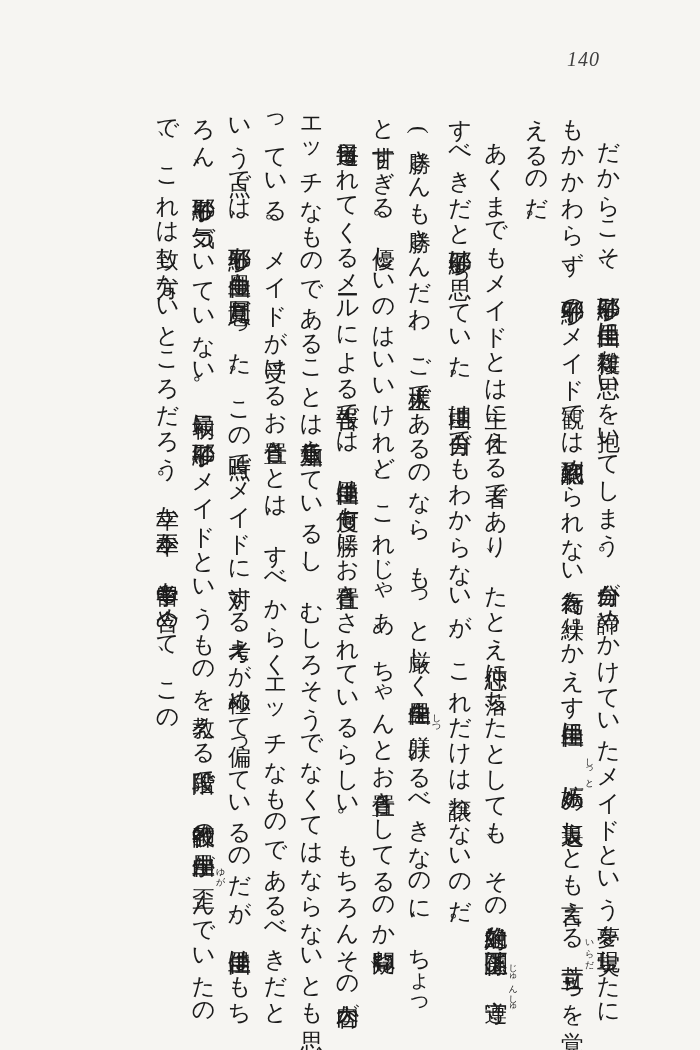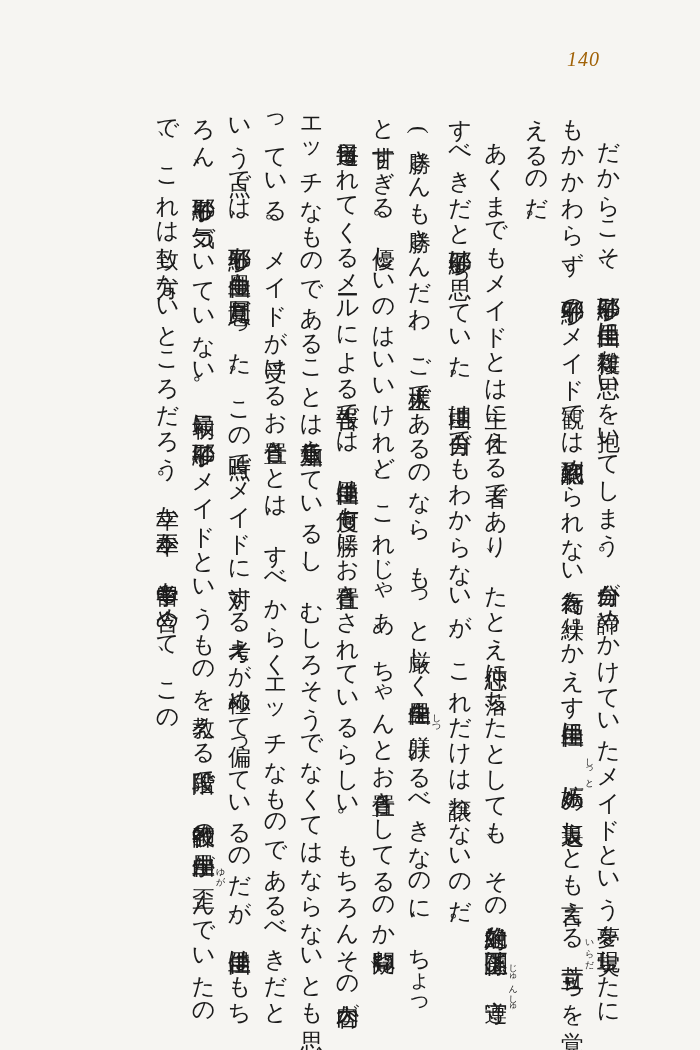--- a/index.html
+++ b/index.html
@@ -18,21 +18,21 @@
     width: 700px;
     height: 1050px;
     background: #f6f5f2;
   }
   .page-number {
     position: absolute;
     top: 48px;
     right: 100px;
     font-size: 20px;
     font-style: italic;
-    color: #a16207;
+    color: #404040;
     letter-spacing: 1px;
   }
   .text-block {
     position: absolute;
     top: 103px;
     right: 74px;
     height: 910px;
     width: 580px;
     writing-mode: vertical-rl;
     -webkit-writing-mode: vertical-rl;

